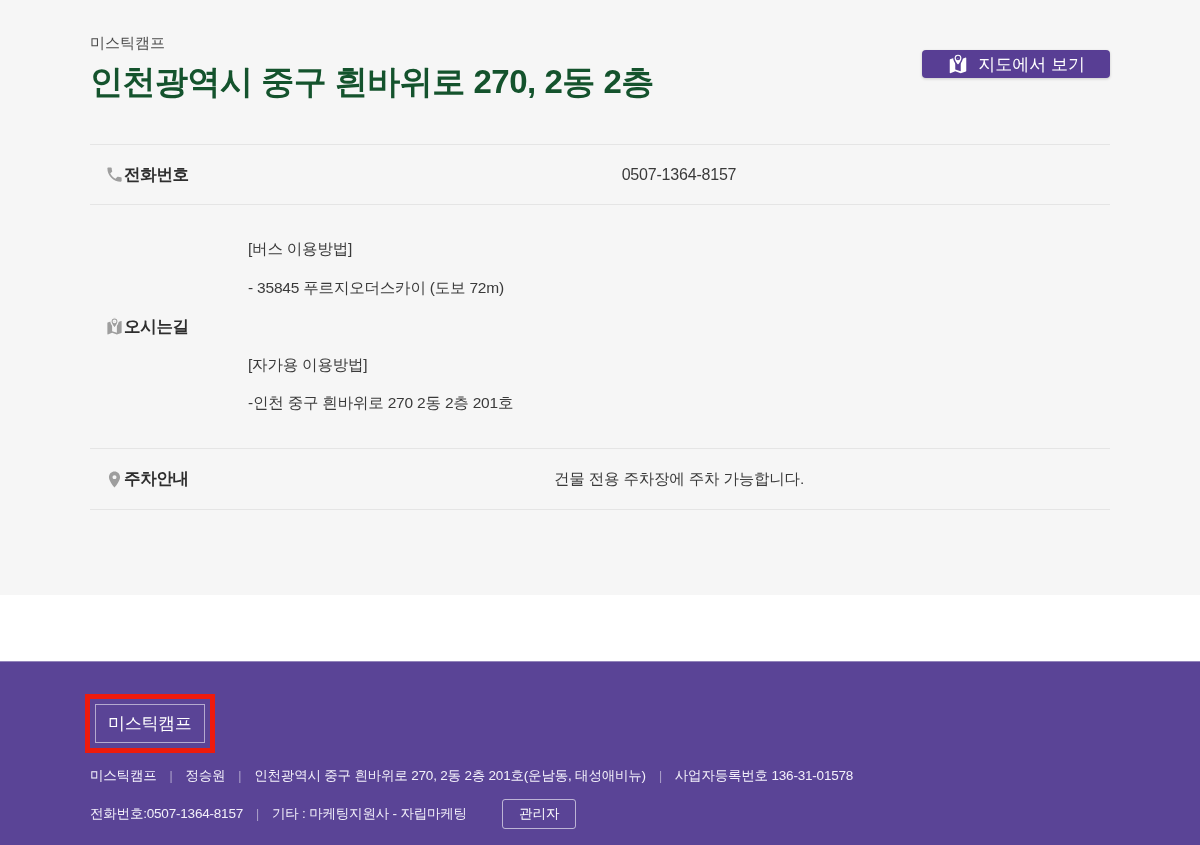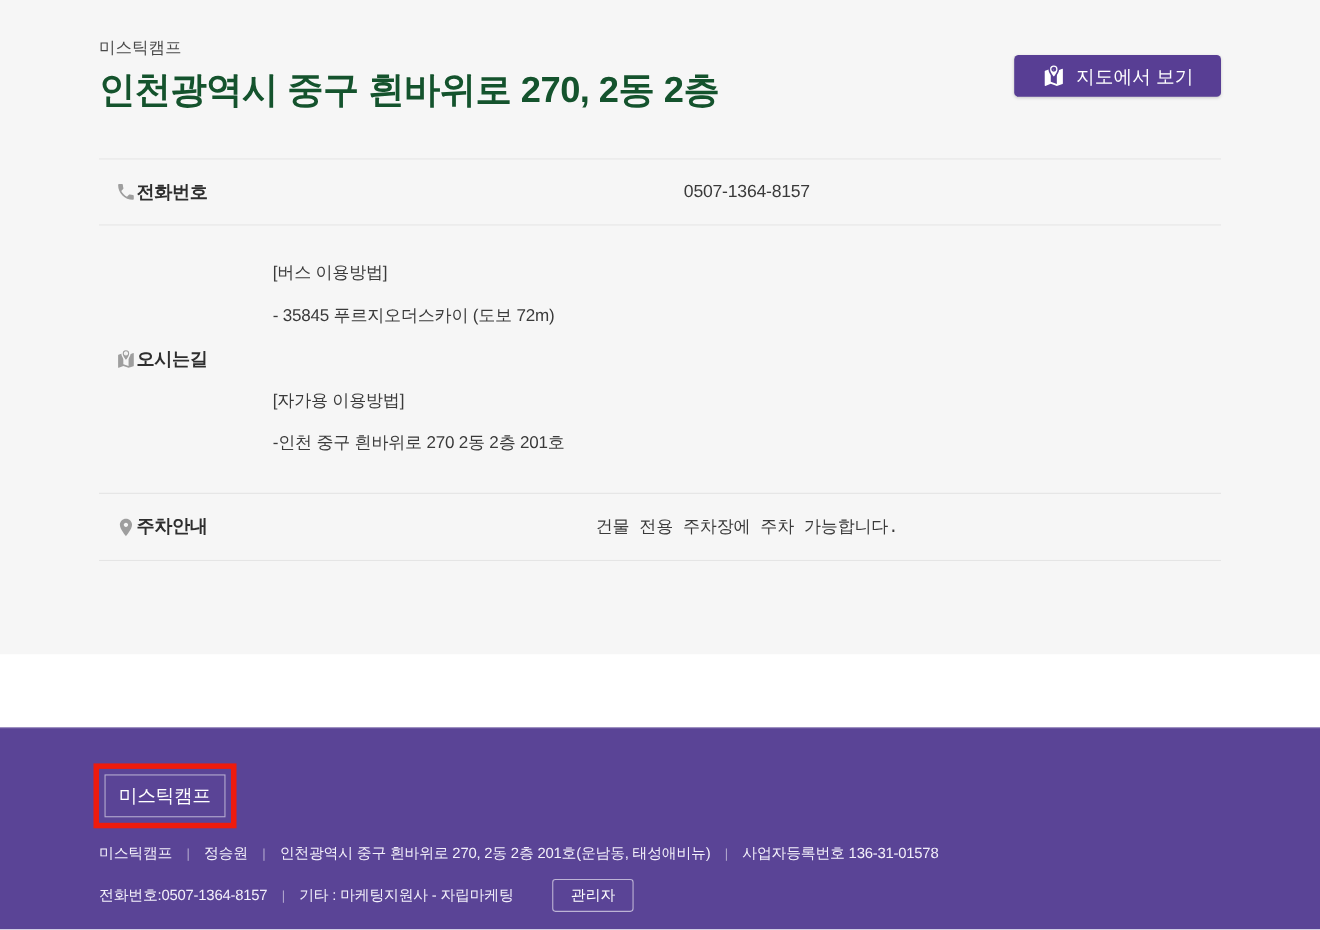--- a/index.html
+++ b/index.html
@@ -18,40 +18,40 @@
     background:#fff;
   }
   .container{width:1020px;margin:0 auto;position:relative;}
 
   
   .content{height:595px;background:var(--bg);}
   .header{padding-top:34px;}
   .brand-label{font-size:15px;color:#4a4a4a;margin-bottom:7px;}
   .page-title{margin:0;font-size:33px;font-weight:700;color:#14532d;letter-spacing:-0.5px;}
   .map-btn{
-    position:absolute;top:50px;right:0;height:38px;
+    position:absolute;top:50px;right:0;height:28px;
     display:flex;align-items:center;gap:9px;padding:0 25px;
     background:var(--brand);color:#fff;border:none;border-radius:4px;
     font-size:17px;font-family:inherit;cursor:pointer;
     box-shadow:0 1px 3px rgba(0,0,0,.18);
   }
   .map-btn svg{display:block;}
 
   .info-table{margin-top:39px;border-top:1px solid var(--divider);}
   .info-row{display:flex;align-items:center;border-bottom:1px solid var(--divider);}
   .row-head{flex:0 0 158px;display:flex;align-items:center;padding-left:15px;}
   .row-head .icon{width:19px;height:19px;color:var(--icon-gray);flex:0 0 auto;}
   .row-head .icon svg{width:100%;height:100%;display:block;}
   .row-label{font-size:16.5px;font-weight:700;color:#2e2e2e;letter-spacing:-0.3px;}
   .row-body{flex:1;}
   .row-body p{margin:0;font-size:15.5px;color:#3a3a3a;line-height:38.5px;min-height:38.5px;letter-spacing:-0.2px;}
   .row-phone{height:60px;}
   .row-phone .row-body p{line-height:normal;min-height:0;font-size:16px;text-align:center;}
   .row-directions{height:244px;}
-  .row-parking{height:61px;font-family:Liberation Mono, monospace;}
+  .row-parking{height:61px;}
   .row-parking .row-body p{line-height:normal;min-height:0;text-align:center;}
 
   .pin-outline{stroke:var(--pin-bg,#f6f6f6);stroke-width:1.6;}
 
   
   .white-gap{height:66px;background:#ffffff;}
 
   
   .footer{height:184px;background:var(--footer);border-top:1px solid rgba(255,255,255,.35);color:#fff;}
   .footer .container{padding-top:32px;}

